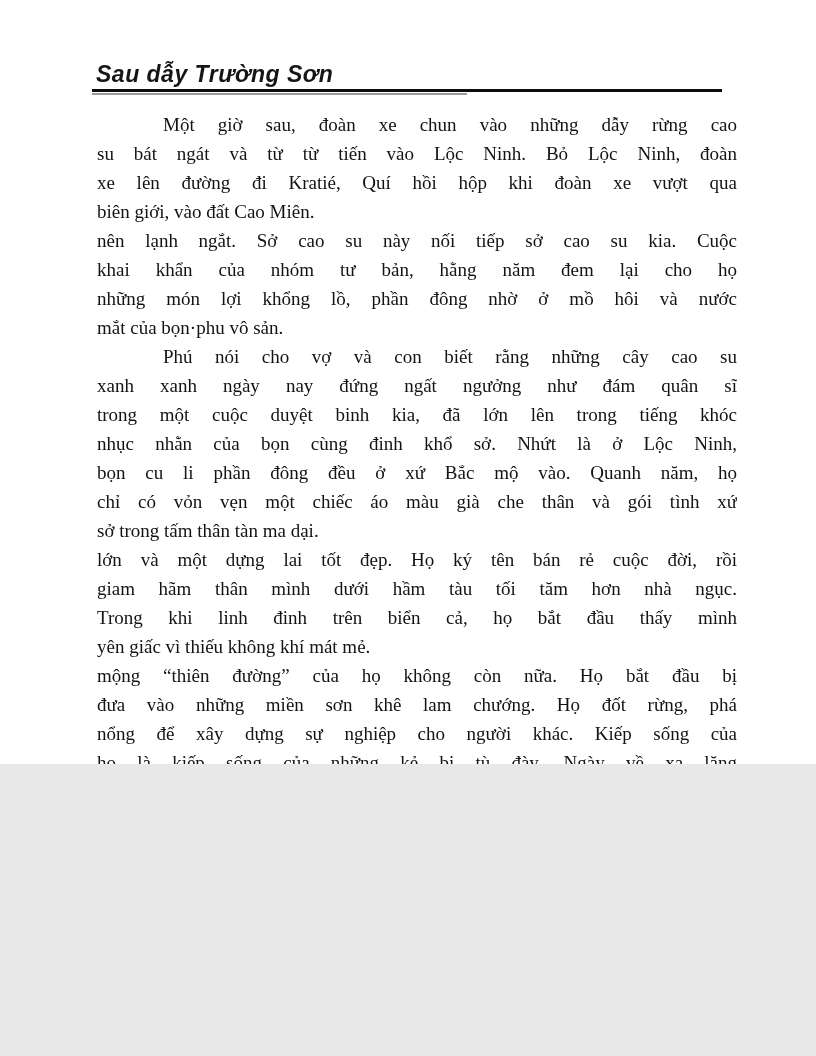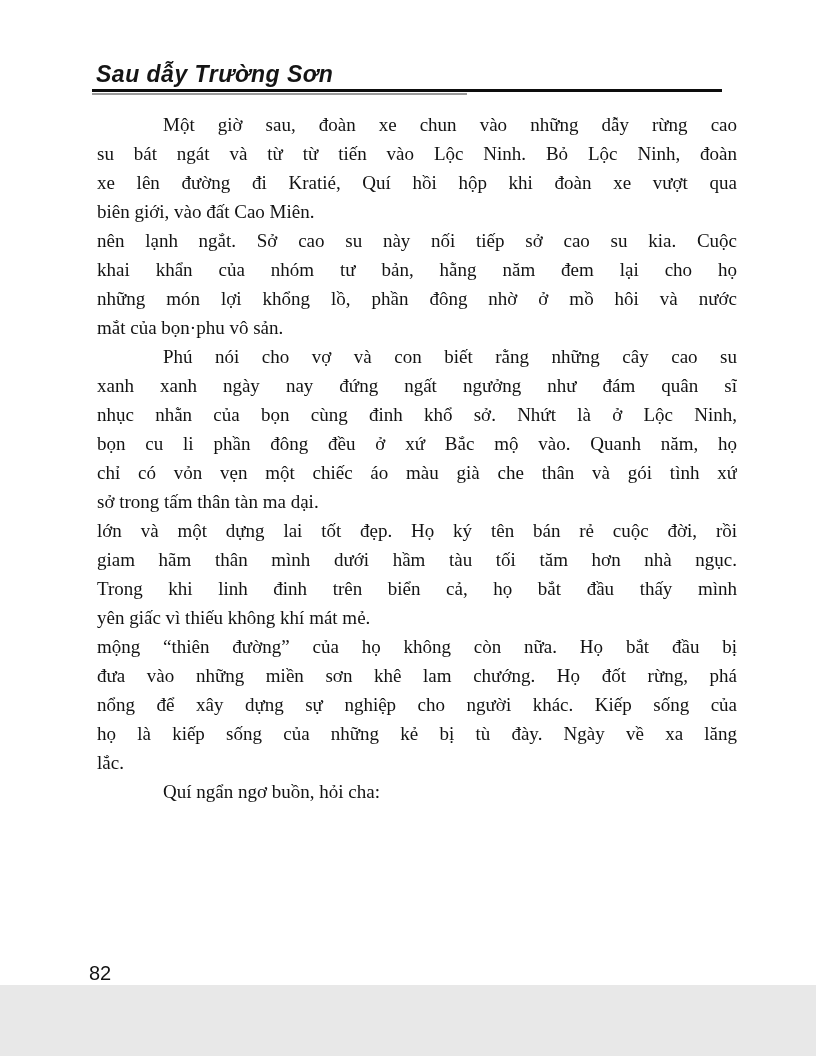--- a/index.html
+++ b/index.html
@@ -4,21 +4,21 @@
 <title>Book page</title>
 <style>
   html, body {
     margin: 0;
     padding: 0;
     background: #e8e8e8;
   }
   .page {
     position: relative;
     width: 816px;
-    height: 985px;
+    height: 764px;
     margin: 0 auto;
     background: #ffffff;
     overflow: hidden;
     color: #111111;
   }
   .running-header {
     position: absolute;
     left: 96px;
     top: 61px;
     font-family: "Liberation Sans", sans-serif;
@@ -104,20 +104,21 @@
     <div class="paragraph">
       <div class="ln">nên lạnh ngắt. Sở cao su này nối tiếp sở cao su kia. Cuộc</div>
       <div class="ln">khai khẩn của nhóm tư bản, hằng năm đem lại cho họ</div>
       <div class="ln">những món lợi khổng lồ, phần đông nhờ ở mồ hôi và nước</div>
       <div class="ln last">mắt của bọn·phu vô sản.</div>
     </div>
 
     <div class="paragraph">
       <div class="ln first">Phú nói cho vợ và con biết rằng những cây cao su</div>
       <div class="ln">xanh xanh ngày nay đứng ngất ngưởng như đám quân sĩ</div>
+      <div class="ln">trong một cuộc duyệt binh kia, đã lớn lên trong tiếng khóc</div>
       <div class="ln">nhục nhằn của bọn cùng đinh khổ sở. Nhứt là ở Lộc Ninh,</div>
       <div class="ln">bọn cu li phần đông đều ở xứ Bắc mộ vào. Quanh năm, họ</div>
       <div class="ln">chỉ có vỏn vẹn một chiếc áo màu già che thân và gói tình xứ</div>
       <div class="ln last">sở trong tấm thân tàn ma dại.</div>
     </div>
 
     <div class="paragraph">
       <div class="ln">lớn và một dựng lai tốt đẹp. Họ ký tên bán rẻ cuộc đời, rồi</div>
       <div class="ln">giam hãm thân mình dưới hầm tàu tối tăm hơn nhà ngục.</div>
       <div class="ln">Trong khi linh đinh trên biển cả, họ bắt đầu thấy mình</div>

